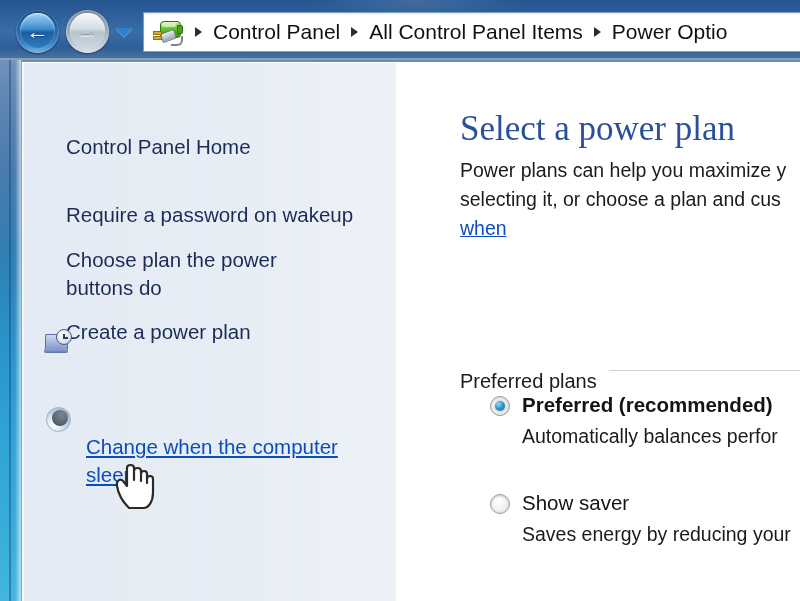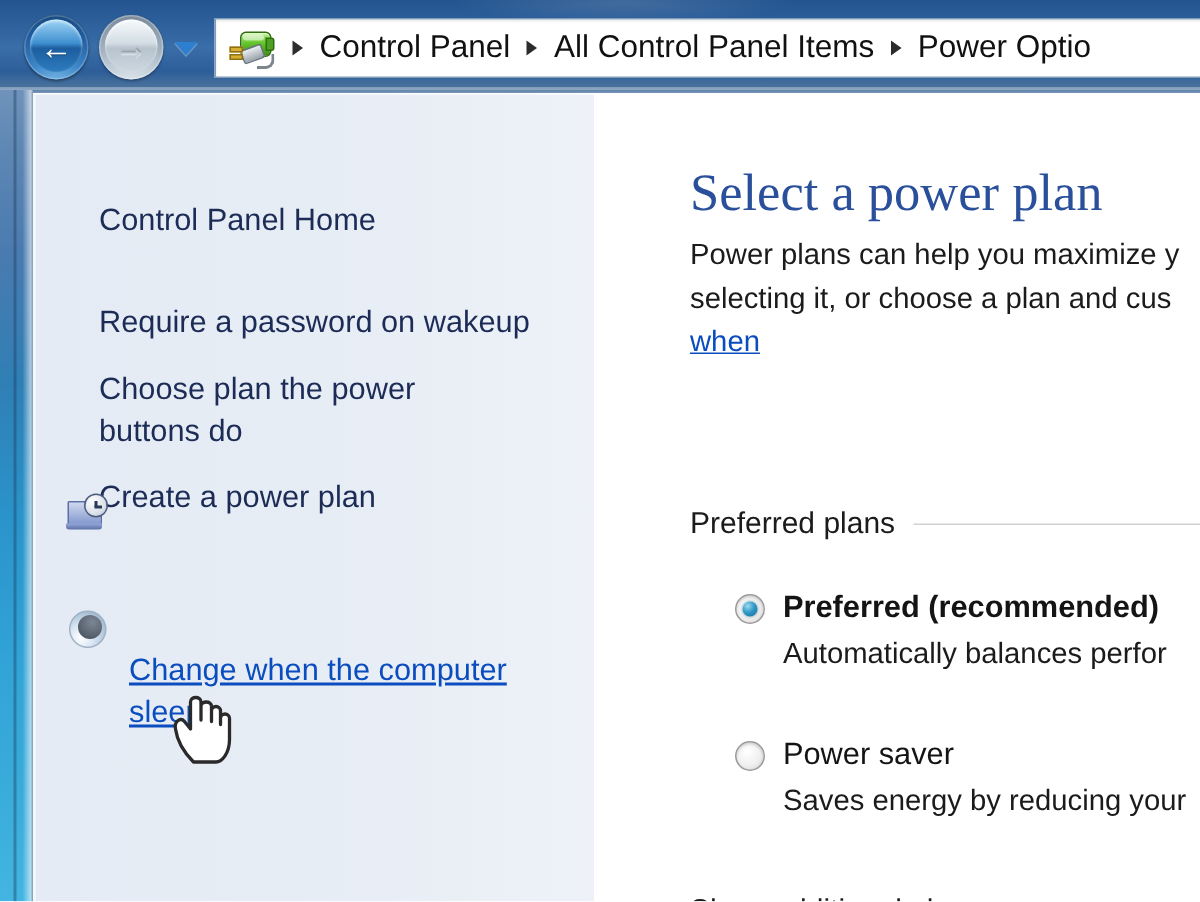--- a/index.html
+++ b/index.html
@@ -366,22 +366,23 @@
     color: #0b4dbf;
     text-decoration: underline;
     cursor: pointer;
   }
 
   .grouphdr {
     position: absolute;
     left: 63px;
     width: 340px;
     display: flex;
-    align-items: center;
+    align-items: flex-start;
     gap: 12px;
+    margin-top: 32px;
   }
   .grouphdr .ghtext {
     font-size: 20px;
     color: #1b1b1b;
     white-space: nowrap;
   }
   .grouphdr .ghrule {
     flex: 1 1 auto;
     height: 1px;
     background: #d2d2d2;
@@ -553,21 +554,21 @@
       <div class="radio-row" id="plan-balanced">
         <span class="radio">
           <span class="dot"></span>
         </span>
         <span class="radio-label bold">Preferred (recommended)</span>
         <span class="radio-sub">Automatically balances perfor</span>
       </div>
 
       <div class="radio-row" id="plan-power-saver">
         <span class="radio"></span>
-        <span class="radio-label">Power saver</span>
+        <span class="radio-label">Show saver</span>
         <span class="radio-sub">Saves energy by reducing your</span>
       </div>
 
       <div class="grouphdr" id="show-additional-plans-header">
         <span class="ghtext">Show additional plans</span>
 
       </div>
 
     </div>
   </div>

